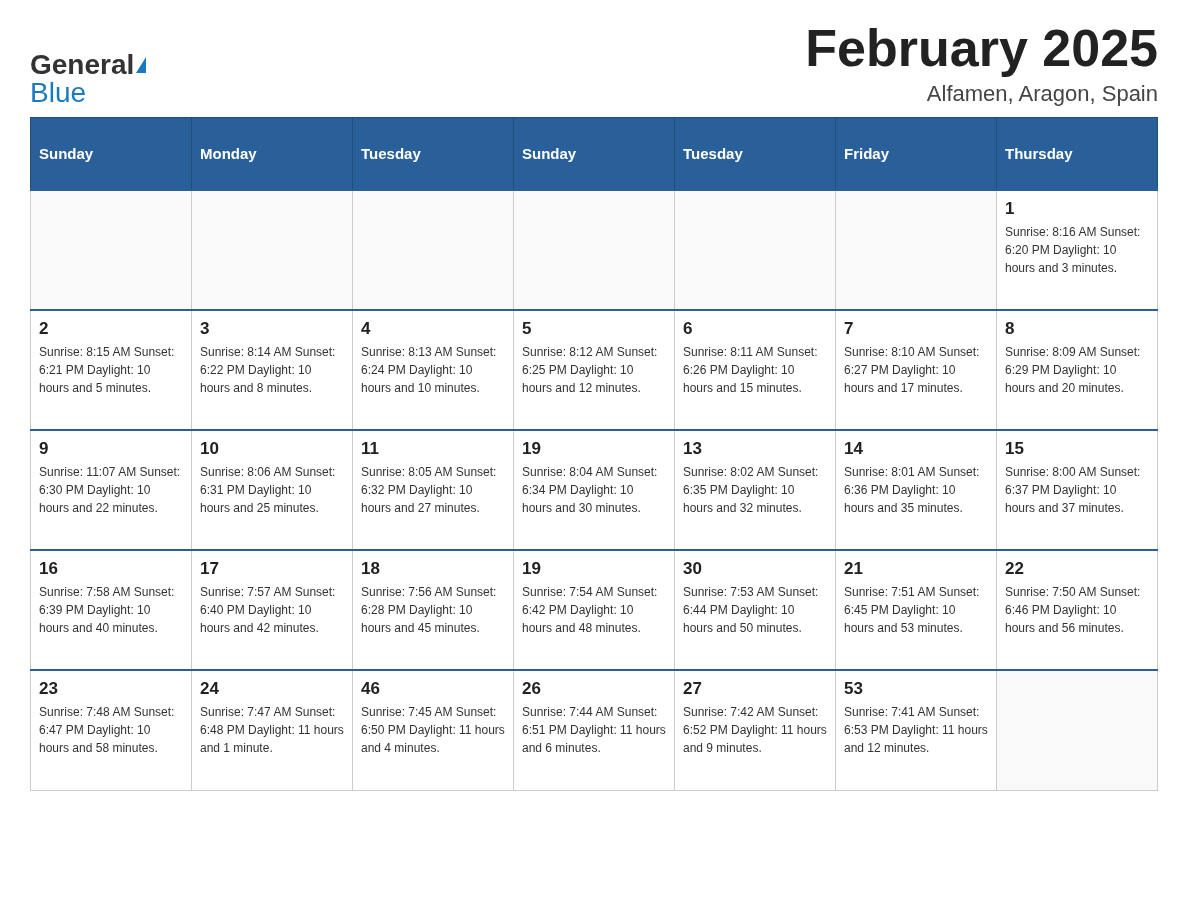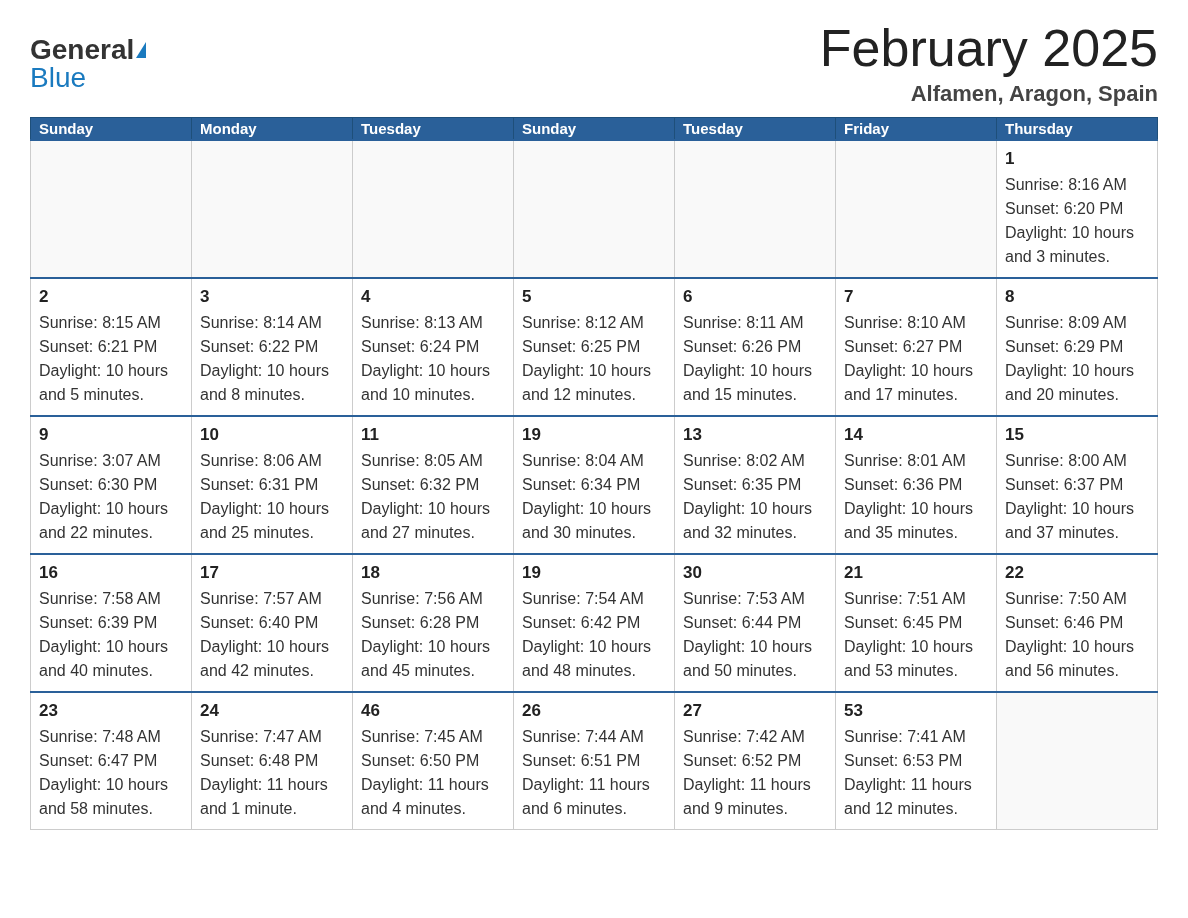--- a/index.html
+++ b/index.html
@@ -6,21 +6,21 @@
     body {
       font-family: Arial, sans-serif;
       background: #fff;
       padding: 20px 30px;
       width: 1188px;
       min-height: 918px;
     }
     .header {
       display: flex;
       justify-content: space-between;
-      align-items: center;
+      align-items: flex-end;
       margin-bottom: 10px;
     }
     .logo {
       display: flex;
       flex-direction: column;
       align-items: flex-start;
     }
     .logo-general {
       font-size: 28px;
       font-weight: bold;
@@ -40,39 +40,38 @@
       border-left: 10px solid transparent;
       border-bottom: 16px solid #1a7abf;
       margin-left: 2px;
       vertical-align: middle;
     }
     .title-section {
       text-align: right;
     }
     .month-title {
       font-size: 52px;
-      font-weight: normal;
+      font-weight: bold;
       color: #222;
       line-height: 1.1;
     }
     .location {
       font-size: 22px;
       color: #444;
       margin-top: 4px;
-      font-weight: bold;
     }
     .calendar {
       width: 100%;
       border-collapse: collapse;
       margin-top: 10px;
     }
     .calendar th {
       background-color: #2a6099;
       color: #fff;
-      padding: 2px 8px;
+      padding: 27px 8px;
       font-size: 15px;
       font-weight: bold;
       text-align: left;
       border: 1px solid #1e4f7a;
     }
     .calendar td {
       vertical-align: top;
       padding: 8px 8px;
       border: 1px solid #ccc;
       border-top: 2px solid #2a6099;
@@ -83,21 +82,21 @@
       height: 120px;
     }
     .day-number {
       font-size: 17px;
       font-weight: bold;
       color: #222;
       margin-bottom: 4px;
       display: block;
     }
     .day-info {
-      font-size: 16px;
+      font-size: 12px;
       color: #333;
       line-height: 1.5;
     }
     .empty-cell {
       background: #f9f9f9;
     }
   </style>
 </head>
 <body>
 
@@ -182,21 +181,21 @@
         <td>
           <span class="day-number">8</span>
           <div class="day-info">Sunrise: 8:09 AM
 Sunset: 6:29 PM
 Daylight: 10 hours and 20 minutes.</div>
         </td>
       </tr>
       <tr>
         <td>
           <span class="day-number">9</span>
-          <div class="day-info">Sunrise: 3:07 AM
+          <div class="day-info">Sunrise: 11:07 AM
 Sunset: 6:30 PM
 Daylight: 10 hours and 22 minutes.</div>
         </td>
         <td>
           <span class="day-number">10</span>
           <div class="day-info">Sunrise: 8:06 AM
 Sunset: 6:31 PM
 Daylight: 10 hours and 25 minutes.</div>
         </td>
         <td>

